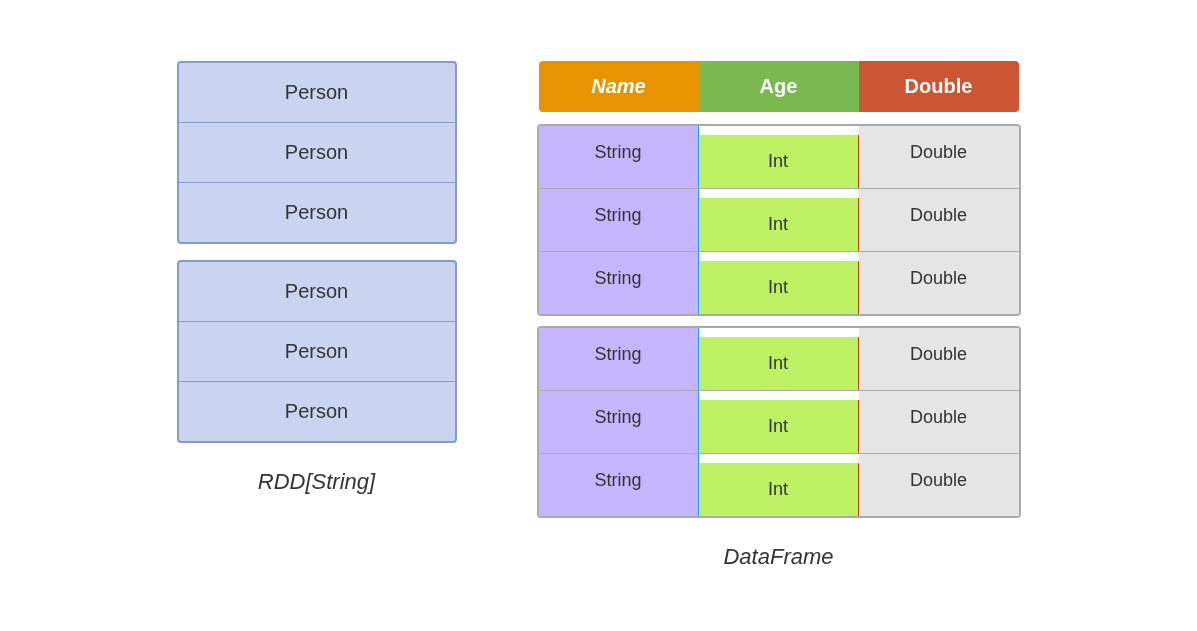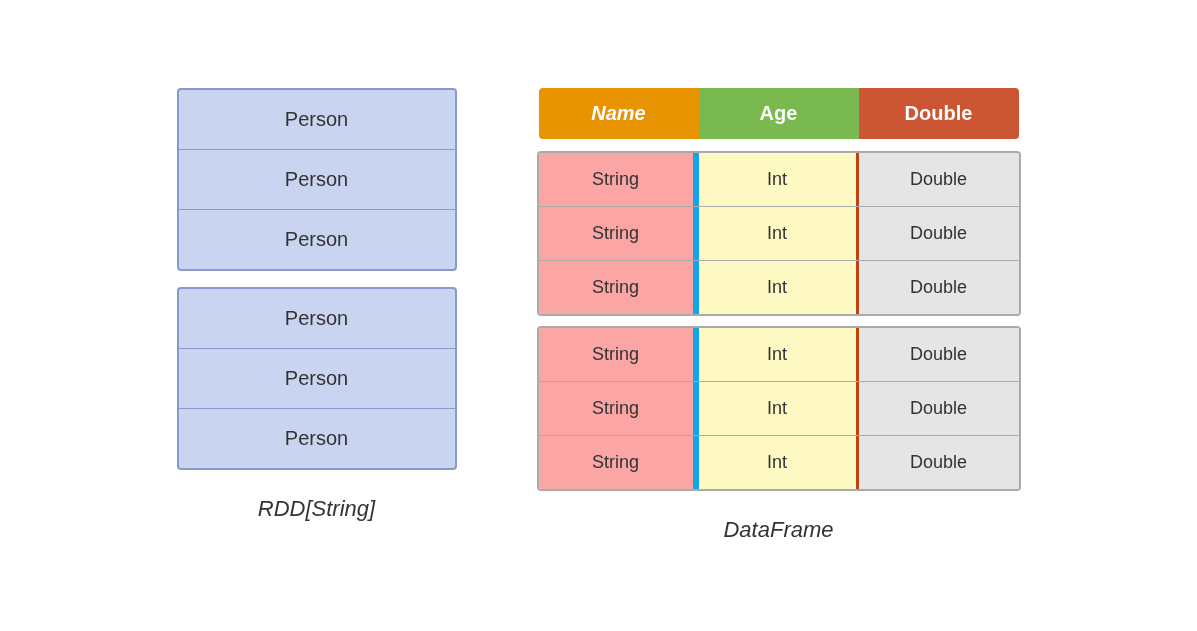--- a/index.html
+++ b/index.html
@@ -99,22 +99,22 @@
     .df-row:last-child {
       border-bottom: none;
     }
     .df-cell {
       width: 160px;
       padding: 16px 10px;
       text-align: center;
       font-size: 18px;
       color: #333;
     }
-    .df-cell.name-col { background: #fca5a5; border-right: 6px solid #0ea5e9; }
-    .df-cell.age-col  { background: #fef9c3; border-right: 3px solid #c2410c; }
+    .df-cell.name-col { background: #c4b5fd; border-right: 1px solid #0ea5e9; }
+    .df-cell.age-col  { background: #bef264; border-right: 1px solid #c2410c; margin-top: 9px; }
     .df-cell.height-col { background: #e5e5e5; }
   </style>
 </head>
 <body>
 
 <div class="container">
 
   <div class="left-side">
     <div class="rdd-partitions">
 

